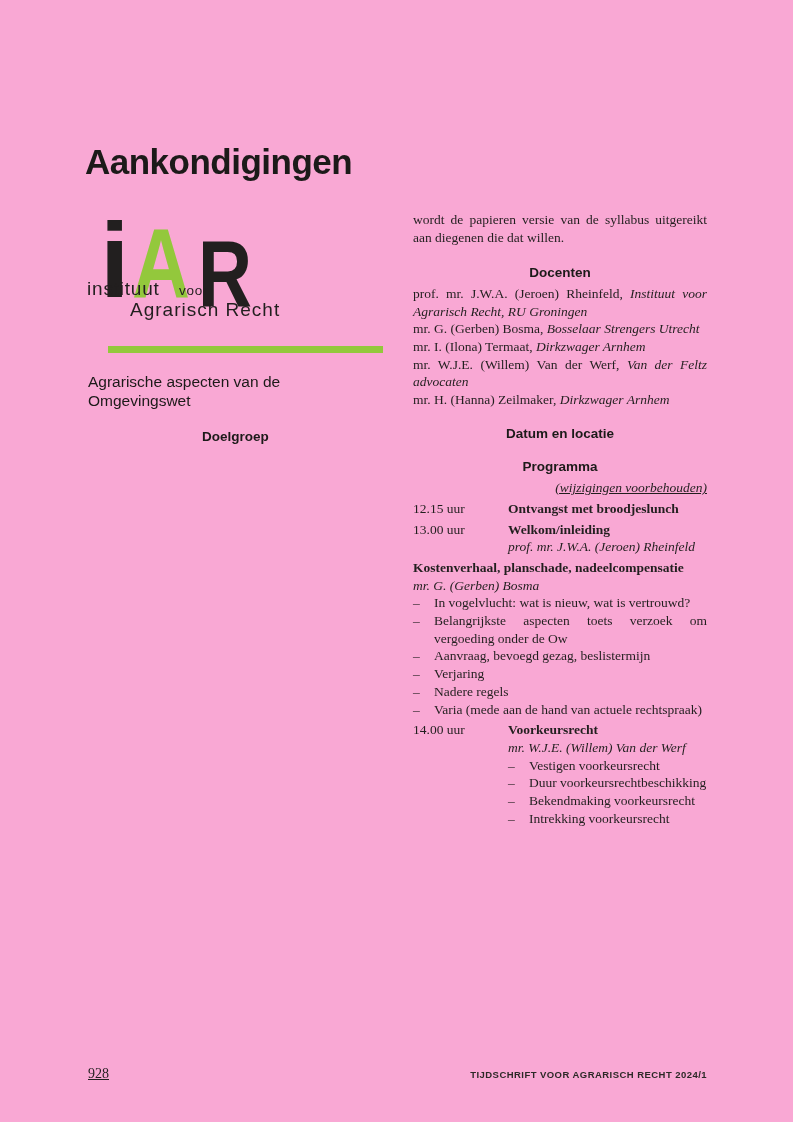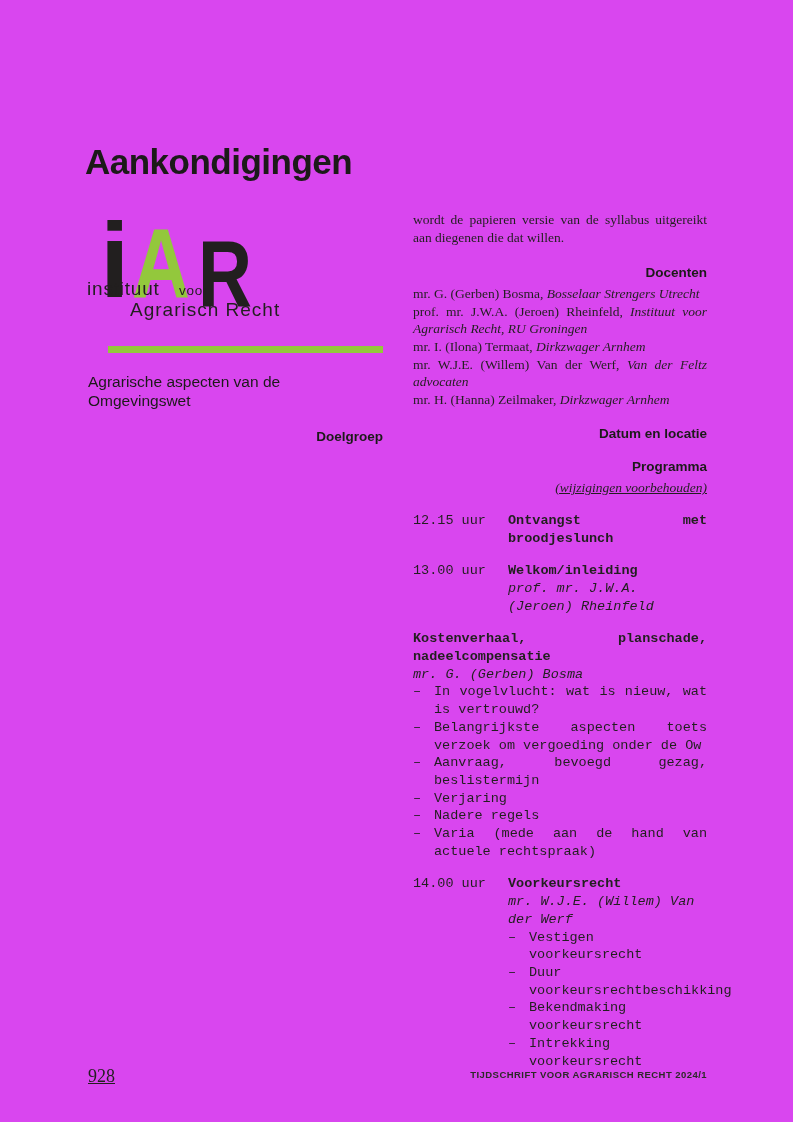--- a/index.html
+++ b/index.html
@@ -1,20 +1,20 @@
 <!DOCTYPE html>
 <html lang="nl"><head>
 <meta charset="utf-8">
 <style>
   html, body { margin: 0; padding: 0; background: #ffffff; }
   .page {
     position: relative;
     width: 793px;
     height: 1122px;
-    background: #d946ef;
+    background: #f9a8d4;
     overflow: hidden;
     color: #221f1f;
     font-family: "Liberation Serif", serif;
   }
   .page-title {
     position: absolute;
     left: 85px;
     top: 144px;
     margin: 0;
     font-family: "Liberation Sans", sans-serif;
@@ -46,40 +46,40 @@
     color: #1c1a19;
   }
   .body-par { margin: 0 0 17.7px 0; }
   .body-par:last-child { margin-bottom: 0; }
   .sec-heading {
     font-family: "Liberation Sans", sans-serif;
     font-weight: bold;
     font-size: 13.5px;
     line-height: 17.7px;
     margin: 16px 0 3px 0;
-    text-align: right;
+    text-align: center;
     color: #1c1a19;
   }
   .docent { text-align: justify; }
   .docent .aff { font-style: italic; }
   .datum-line { text-align: left; }
   .note { font-style: italic; text-align: right; text-decoration: underline; }
-  .prog-row { display: flex; margin-top: 15px; font-family: Liberation Mono, monospace; }
+  .prog-row { display: flex; margin-top: 3px; }
   .prog-time { width: 95px; flex: none; text-align: left; }
   .prog-body { flex: 1; min-width: 0; }
   .prog-title { font-weight: bold; text-align: justify; }
   .prog-speaker { font-style: italic; text-align: left; }
   .point { display: flex; }
   .point-dash { width: 21px; flex: none; }
   .point-text { flex: 1; text-align: justify; }
   .page-num {
     position: absolute;
     left: 88px;
     top: 1066px;
-    font-size: 18px;
+    font-size: 14px;
     color: #221f1f;
     text-decoration: underline;
   }
   .journal-ref {
     position: absolute;
     right: 86px;
     top: 1069px;
     font-family: "Liberation Sans", sans-serif;
     font-weight: bold;
     font-size: 9.5px;
@@ -126,26 +126,26 @@
       </div>
   </div>
 
   <div class="col col-right">
     <p class="body-par">wordt de papieren versie van de syllabus uitgereikt aan diegenen die dat willen.</p>
 
     <h3 class="sec-heading">Docenten</h3>
     <div>
 
     <div class="docent">
+          <span>prof. mr. J.W.A. (Jeroen) Rheinfeld,</span>
+          <span class="aff">Instituut voor Agrarisch Recht, RU Groningen</span>
+        </div>
+        <div class="docent">
           <span>mr. G. (Gerben) Bosma,</span>
           <span class="aff">Bosselaar Strengers Utrecht</span>
-        </div>
-        <div class="docent">
-          <span>prof. mr. J.W.A. (Jeroen) Rheinfeld,</span>
-          <span class="aff">Instituut voor Agrarisch Recht, RU Groningen</span>
         </div>
         <div class="docent">
           <span>mr. I. (Ilona) Termaat,</span>
           <span class="aff">Dirkzwager Arnhem</span>
         </div>
         <div class="docent">
           <span>mr. W.J.E. (Willem) Van der Werf,</span>
           <span class="aff">Van der Feltz advocaten</span>
         </div>
         <div class="docent">

